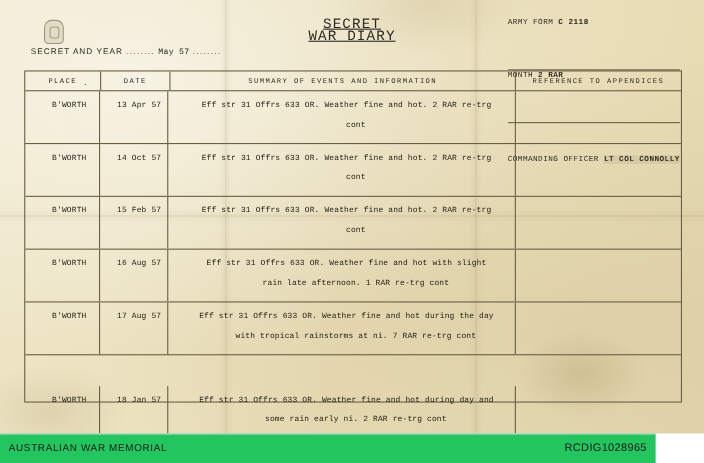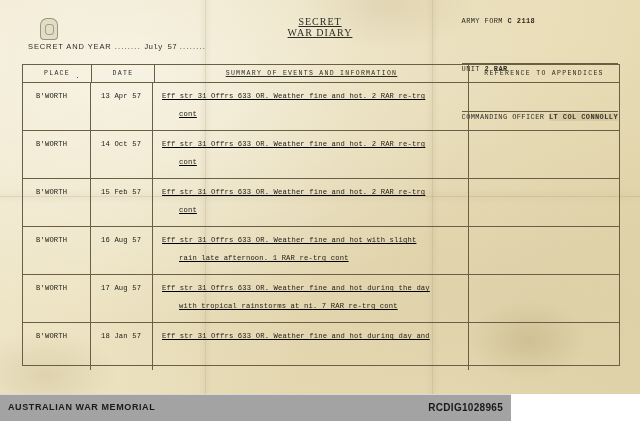--- a/index.html
+++ b/index.html
@@ -97,24 +97,24 @@
   .dots {
     letter-spacing: 1.2px;
   }
 
   .hdr-center {
     position: absolute;
     left: 50%;
     transform: translateX(-50%);
     top: 16px;
     text-align: center;
-    font-size: 10px;
+    font-size: 13px;
     letter-spacing: 1px;
     line-height: 11px;
-    font-family: Liberation Serif, serif;
+    font-family: Liberation Mono, monospace;
   }
   .hdr-center .u { text-decoration: underline; }
 
   .hdr-right {
     position: absolute;
     right: 22px;
     top: 16px;
     text-align: left;
     font-size: 7px;
     line-height: 10.5px;
@@ -148,41 +148,42 @@
     font-size: 6.5px;
     letter-spacing: 1.3px;
     color: #2f2c23;
     display: flex;
     align-items: center;
     justify-content: center;
     font-family: "Liberation Mono", monospace;
   }
   .c-place  { width: 68px; border-right: 1px solid #6a5f45; }
   .c-date   { width: 62px; border-right: 1px solid #6a5f45; }
-  .c-summ   { flex: 1;     border-right: 1px solid #6a5f45; text-decoration: underline; }
+  .c-summ   { flex: 1;     border-right: 1px solid #6a5f45; }
   .c-ref    { width: 150px; }
 
   .thead .c-place { position: relative; }
   .thead .c-place .dotmark {
     position: absolute;
     right: 10px;
     top: 7px;
     font-size: 7px;
   }
 
   .tbody {
     position: relative;
     height: 282px;
+    text-align: center;
   }
   .row {
     display: flex;
     height: 47px;
     border-bottom: 1px solid #6a5f45;
   }
-  .row:last-child { border-bottom: none; }
+  .row:last-child { border-bottom: none; margin-top: 28px; }
   .row .cell {
     position: relative;
     padding-top: 9px;
     box-sizing: border-box;
   }
   .row .c-place, .row .c-date, .row .c-summ { border-right: 1px solid #6a5f45; }
 
   .t {
     font-family: "Liberation Mono", monospace;
     font-size: 7.2px;
@@ -193,25 +194,24 @@
   .c-place .t { padding-left: 13px; }
   .c-date  .t { padding-left: 10px; }
   .c-summ  .t { padding-left: 9px; }
   .line2 { margin-top: 10px; padding-left: 26px !important; }
 
   
   .footer {
     position: absolute;
     left: 0;
     top: 394px;
-    width: 511px;
+    width: 596px;
     height: 27px;
-    background: #a3a3a3;
+    background: #22c55e;
     border-top: 1px solid #d8d8d8;
-    font-weight: bold;
   }
   .footer .awm {
     position: absolute;
     left: 8px;
     top: 7px;
     font-size: 9px;
     letter-spacing: 0.6px;
     color: #1a1a1a;
     font-family: "Liberation Sans", sans-serif;
   }
@@ -239,36 +239,36 @@
     <div class="stain" style="left:-30px;top:330px;width:150px;height:90px;background:radial-gradient(ellipse,rgba(170,150,100,0.22),rgba(170,150,100,0) 70%);"></div>
     <div class="stain" style="left:300px;top:-40px;width:180px;height:90px;background:radial-gradient(ellipse,rgba(175,156,108,0.18),rgba(175,156,108,0) 70%);"></div>
 
     <div class="header">
 
       <div class="crest"></div>
 
       <div class="hdr-unit-line">
         <span>SECRET AND YEAR</span>
         <span class="dots">........</span>
-        <span class="typed">July 57</span>
+        <span class="typed">May 57</span>
         <span class="dots">........</span>
       </div>
 
       <div class="hdr-center">
         <div class="u">SECRET</div>
         <div class="u">WAR DIARY</div>
       </div>
 
       <div class="hdr-right">
         <span class="row">
           <span class="lbl">ARMY FORM</span>
           <span class="val">C 2118</span>
         </span>
         <span class="row">
-          <span class="lbl">UNIT</span>
+          <span class="lbl">MONTH</span>
           <span class="val">2 RAR</span>
         </span>
         <span class="row">
           <span class="lbl">COMMANDING OFFICER</span>
           <span class="val smudge">LT COL CONNOLLY</span>
         </span>
       </div>
     </div>
 
     <div class="table">
@@ -367,20 +367,21 @@
 
         <div class="row">
           <div class="cell c-place">
             <div class="t">B'WORTH</div>
           </div>
           <div class="cell c-date">
             <div class="t">18 Jan 57</div>
           </div>
           <div class="cell c-summ">
             <div class="t">Eff str 31 Offrs 633 OR. Weather fine and hot during day and</div>
+            <div class="t line2">some rain early ni. 2 RAR re-trg cont</div>
           </div>
           <div class="cell c-ref">
             <div class="t"></div>
           </div>
         </div>
 
       </div>
     </div>
   </div>
 

